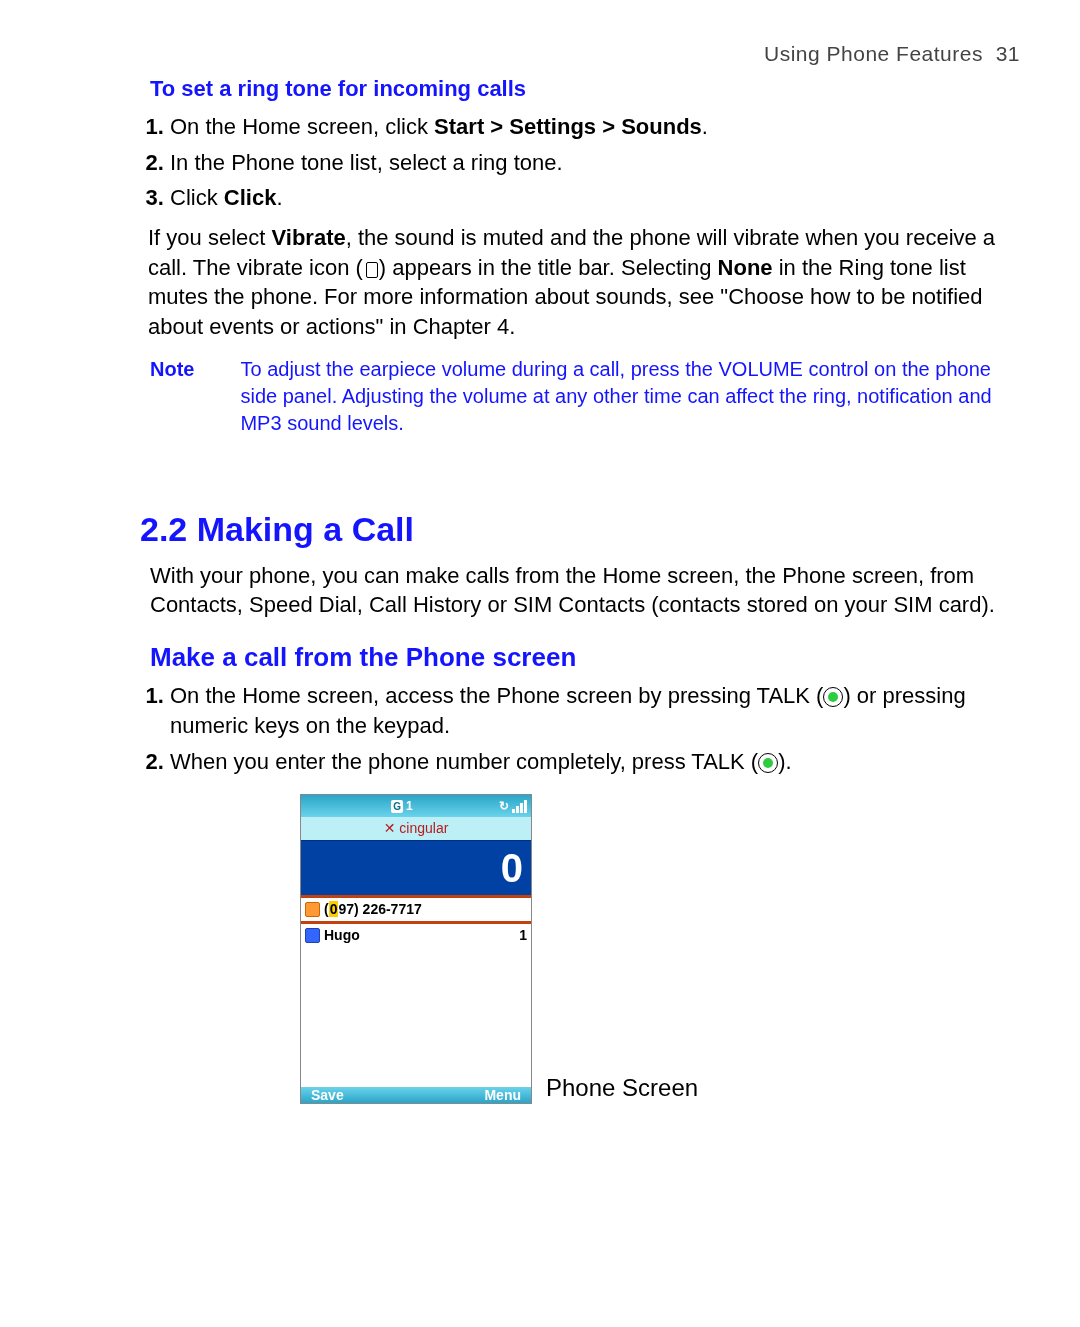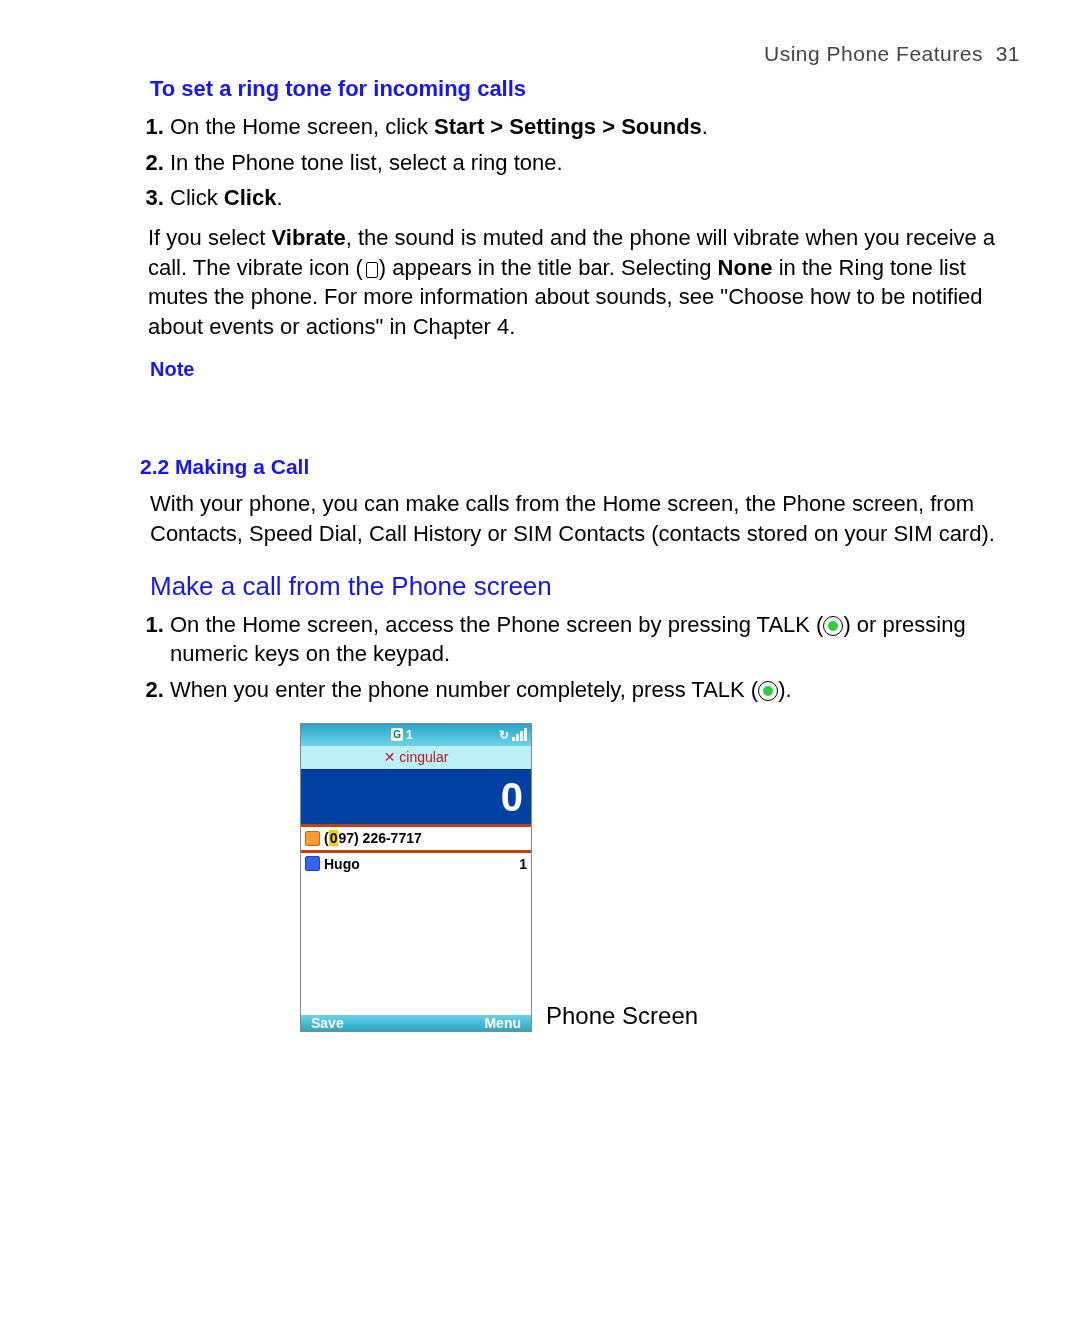--- a/index.html
+++ b/index.html
@@ -29,26 +29,26 @@
   ol{margin:0 0 10px 20px;padding:0;}
   ol li{margin:0 0 6px 0;}
   ol li::marker{font-weight:bold;}
   .body-p{margin:4px 0 14px 0;}
   .note-wrap{display:flex;gap:46px;margin-top:6px;}
   .note-label{color:#1414FF;font-weight:bold;font-size:20px;}
   .note-body{color:#1414FF;font-size:20px;line-height:1.35;max-width:780px;}
   .section-num{
     color:#1414FF;
     font-weight:bold;
-    font-size:21px;
+    font-size:34px;
     margin:70px 0 8px -10px;
   }
   .h2-blue{
     color:#1414FF;
-    font-weight:normal;
+    font-weight:bold;
     font-size:26px;
     margin:20px 0 6px 0;
   }
   b{font-weight:bold;}
   
   .phone-row{display:flex;align-items:flex-end;gap:14px;margin-top:18px;justify-content:flex-start;padding-left:150px;}
   .phone{
     width:230px;
     border:1px solid #888;
     font-size:14px;
@@ -165,20 +165,21 @@
     <span>Click </span><b>Click</b><span>.</span>
   </li>
 </ol>
 
 <p class="body-p" style="margin-left:-2px;">
   <span>If you select </span><b>Vibrate</b><span>, the sound is muted and the phone will vibrate when you receive a call. The vibrate icon (</span><span class="vib-icon"></span><span>) appears in the title bar. Selecting </span><b>None</b><span> in the Ring tone list mutes the phone. For more information about sounds, see "Choose how to be notified about events or actions" in Chapter 4.</span>
 </p>
 
 <div class="note-wrap">
   <div class="note-label">Note</div>
+  <div class="note-body">To adjust the earpiece volume during a call, press the VOLUME control on the phone side panel. Adjusting the volume at any other time can affect the ring, notification and MP3 sound levels.</div>
 </div>
 
 <div class="section-num">2.2 Making a Call</div>
 
 <p class="body-p">With your phone, you can make calls from the Home screen, the Phone screen, from Contacts, Speed Dial, Call History or SIM Contacts (contacts stored on your SIM card).</p>
 
 <div class="h2-blue">Make a call from the Phone screen</div>
 
 <ol>
   <li>

